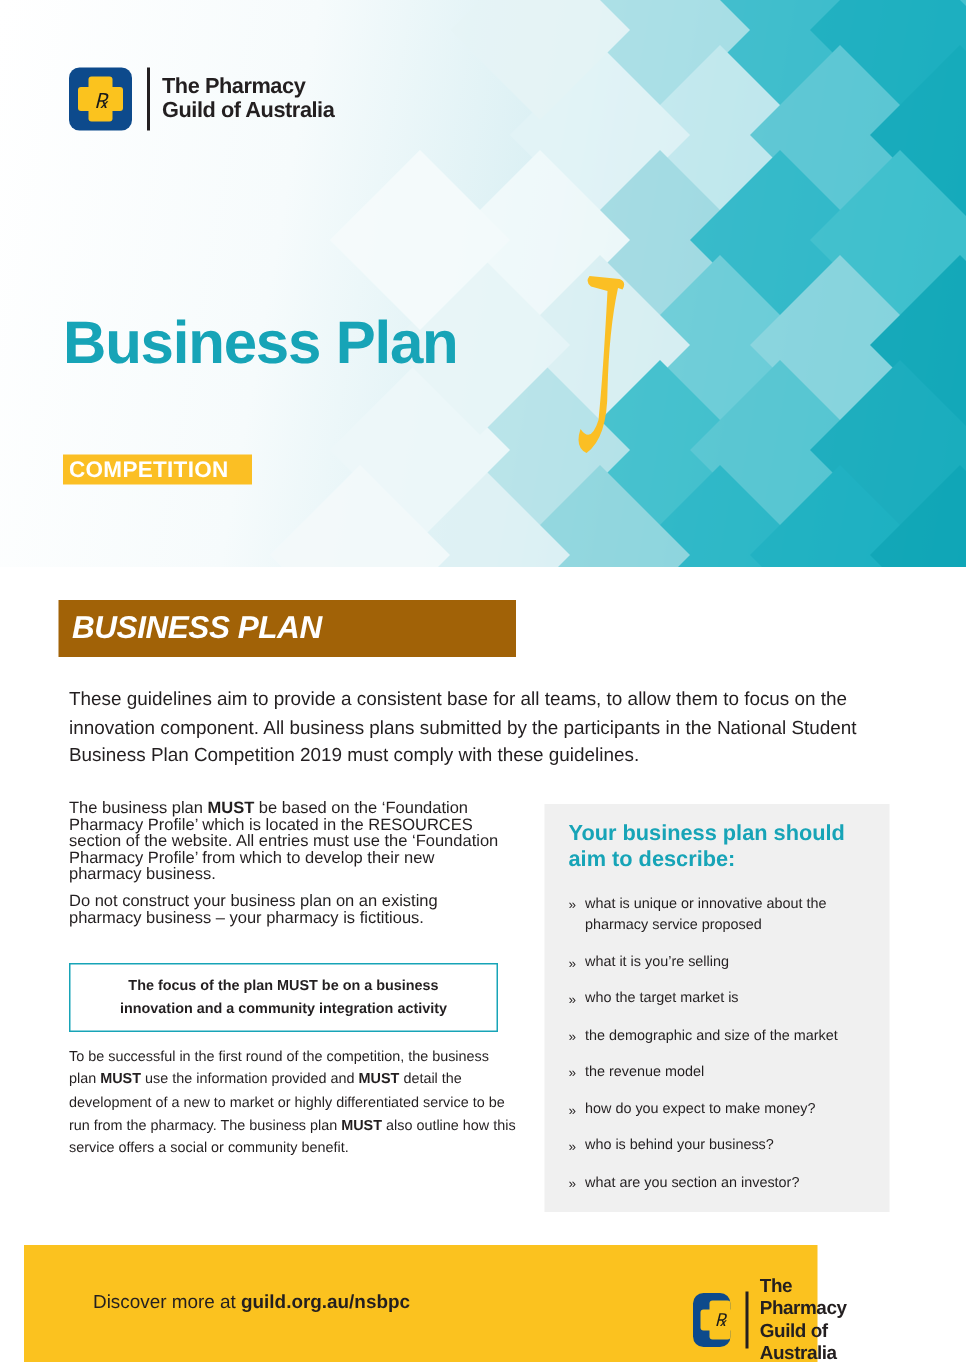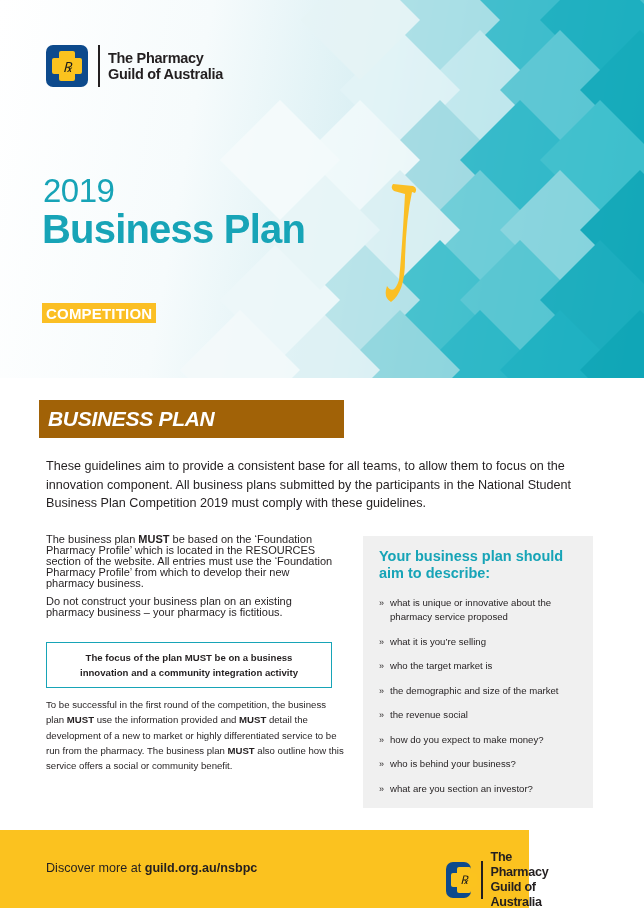--- a/index.html
+++ b/index.html
@@ -13,42 +13,42 @@
     .logo { position: absolute; display: flex; align-items: center; }
     .logo-badge { width: 42px; height: 42px; background: #0d4a8c; border-radius: 7px; position: relative; }
     .logo-badge .cross-v { position: absolute; left: 13px; top: 6px; width: 16px; height: 30px; background: #fbc31e; border-radius: 2px; }
     .logo-badge .cross-h { position: absolute; left: 6px; top: 13px; width: 30px; height: 16px; background: #fbc31e; border-radius: 2px; }
     .logo-badge .rx { position: absolute; left: 0; top: 12px; width: 42px; text-align: center; font-family: "DejaVu Serif", serif; font-style: italic; font-size: 14px; color: #1a1a1a; }
     .logo-divider { width: 2px; height: 42px; background: #231f20; margin: 0 8px 0 10px; }
     .logo-text { font-size: 14.5px; line-height: 16px; font-weight: bold; color: #231f20; letter-spacing: -0.3px; }
 
     .title-year { position: absolute; left: 43px; top: 172px; font-size: 33px; color: #17a4b7; letter-spacing: -0.5px; }
     .title-main { position: absolute; left: 42px; top: 208px; font-size: 40px; line-height: 42px; font-weight: bold; color: #17a4b7; letter-spacing: -0.8px; }
-    .competition { position: absolute; left: 42px; top: 303px; background: #fbbf24; color: #ffffff; font-weight: bold; font-size: 15px; padding: 2px 4px 1px 4px; letter-spacing: 0.2px; }
+    .competition { position: absolute; left: 42px; top: 303px; background: #fbbf24; color: #ffffff; font-weight: bold; font-size: 15px; padding: 2px 16px 1px 4px; letter-spacing: 0.2px; }
     .hook { position: absolute; left: 385px; top: 180px; }
 
     .essentials { position: absolute; left: 39px; top: 400px; width: 305px; height: 38px; background: #a16207; color: #ffffff; font-weight: bold; font-style: italic; font-size: 21px; line-height: 38px; padding-left: 9px; letter-spacing: -0.3px; }
 
     .intro { position: absolute; left: 46px; top: 457px; width: 540px; font-size: 12.6px; line-height: 18.5px; color: #231f20; }
 
     .left-col { position: absolute; left: 46px; top: 534px; width: 292px; font-size: 11px; line-height: 11px; color: #231f20; }
     .left-col p { margin-bottom: 7px; }
     .left-col b { font-weight: bold; }
 
     .focus-box { position: absolute; left: 46px; top: 642px; width: 286px; height: 46px; border: 1.5px solid #17a4b7; text-align: center; font-size: 9.6px; line-height: 15px; font-weight: bold; padding-top: 7px; }
 
     .success { position: absolute; left: 46px; top: 697px; width: 300px; font-size: 9.6px; line-height: 15.3px; color: #231f20; }
 
     .aim-box { position: absolute; left: 363px; top: 536px; width: 230px; height: 272px; background: #f0f0f0; }
     .aim-title { position: absolute; left: 16px; top: 12px; width: 210px; font-size: 14.5px; line-height: 17px; font-weight: bold; color: #17a4b7; }
     .aim-list { position: absolute; left: 16px; top: 60px; width: 210px; list-style: none; }
     .aim-list li { font-size: 9.6px; line-height: 14px; display: flex; margin-bottom: 10.5px; }
     .aim-list li .bullet { width: 11px; flex-shrink: 0; font-size: 9px; }
 
-    .footer { position: absolute; left: 0; top: 830px; width: 529px; height: 78px; background: #fbc21f; }
+    .footer { position: absolute; left: 16px; top: 830px; width: 529px; height: 78px; background: #fbc21f; }
     .footer-text { position: absolute; left: 46px; top: 31px; font-size: 12.6px; color: #231f20; }
     .footer-text b { font-weight: bold; }
   </style>
 </head>
 <body>
 
 <div class="hero">
   <svg class="pattern" width="644" height="378" viewBox="0 0 644 378">
     <g opacity="0.9">
       <polygon points="520,-40 580,20 520,80 460,20" fill="#39bccb"></polygon>
@@ -89,21 +89,20 @@
         <div class="cross-h"></div>
       <div class="rx">℞</div>
     </div>
     <div class="logo-divider"></div>
     <div class="logo-text">
       <div>The Pharmacy</div>
       <div>Guild of Australia</div>
     </div>
   </div>
 
-  <div class="title-year">2019</div>
   <div class="title-main">
     <div>Business Plan</div>
   </div>
   <div class="competition">COMPETITION</div>
 
   <svg class="hook" width="40" height="125" viewBox="0 0 40 125">
     <path d="M8 4 L28 6 Q33 8 30 13 L27 12 Q21 40 20 80 Q20 112 6 122 Q-2 118 2 106 Q9 116 14 100 Q17 70 20 14 L9 11 Q5 8 8 4 Z" fill="#fbbf24"></path>
   </svg>
 </div>
 
@@ -137,21 +136,21 @@
     <li>
         <span class="bullet">»</span>
         <span>who the target market is</span>
       </li>
     <li>
         <span class="bullet">»</span>
         <span>the demographic and size of the market</span>
       </li>
     <li>
         <span class="bullet">»</span>
-        <span>the revenue social</span>
+        <span>the revenue model</span>
       </li>
     <li>
         <span class="bullet">»</span>
         <span>how do you expect to make money?</span>
       </li>
     <li>
         <span class="bullet">»</span>
         <span>who is behind your business?</span>
       </li>
     <li>

